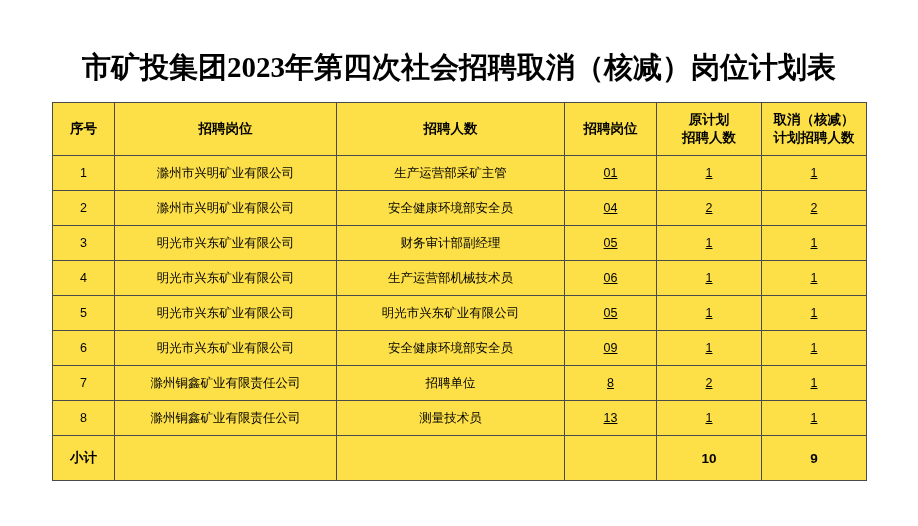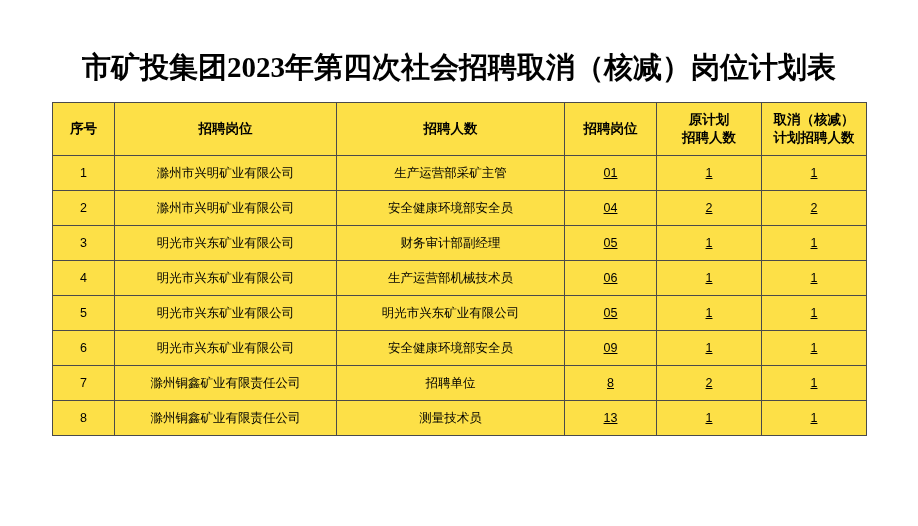--- a/index.html
+++ b/index.html
@@ -163,17 +163,25 @@
           <td class="num-cell">1</td>
         </tr>
         <tr>
           <td class="seq-cell">8</td>
           <td>滁州铜鑫矿业有限责任公司</td>
           <td>测量技术员</td>
           <td class="num-cell">13</td>
           <td class="num-cell">1</td>
           <td class="num-cell">1</td>
         </tr>
+        <tr class="total">
+          <td>小计</td>
+          <td></td>
+          <td></td>
+          <td></td>
+          <td>10</td>
+          <td>9</td>
+        </tr>
       </tbody>
     </table>
   </div>
 
 </div>
 
 </body></html>

